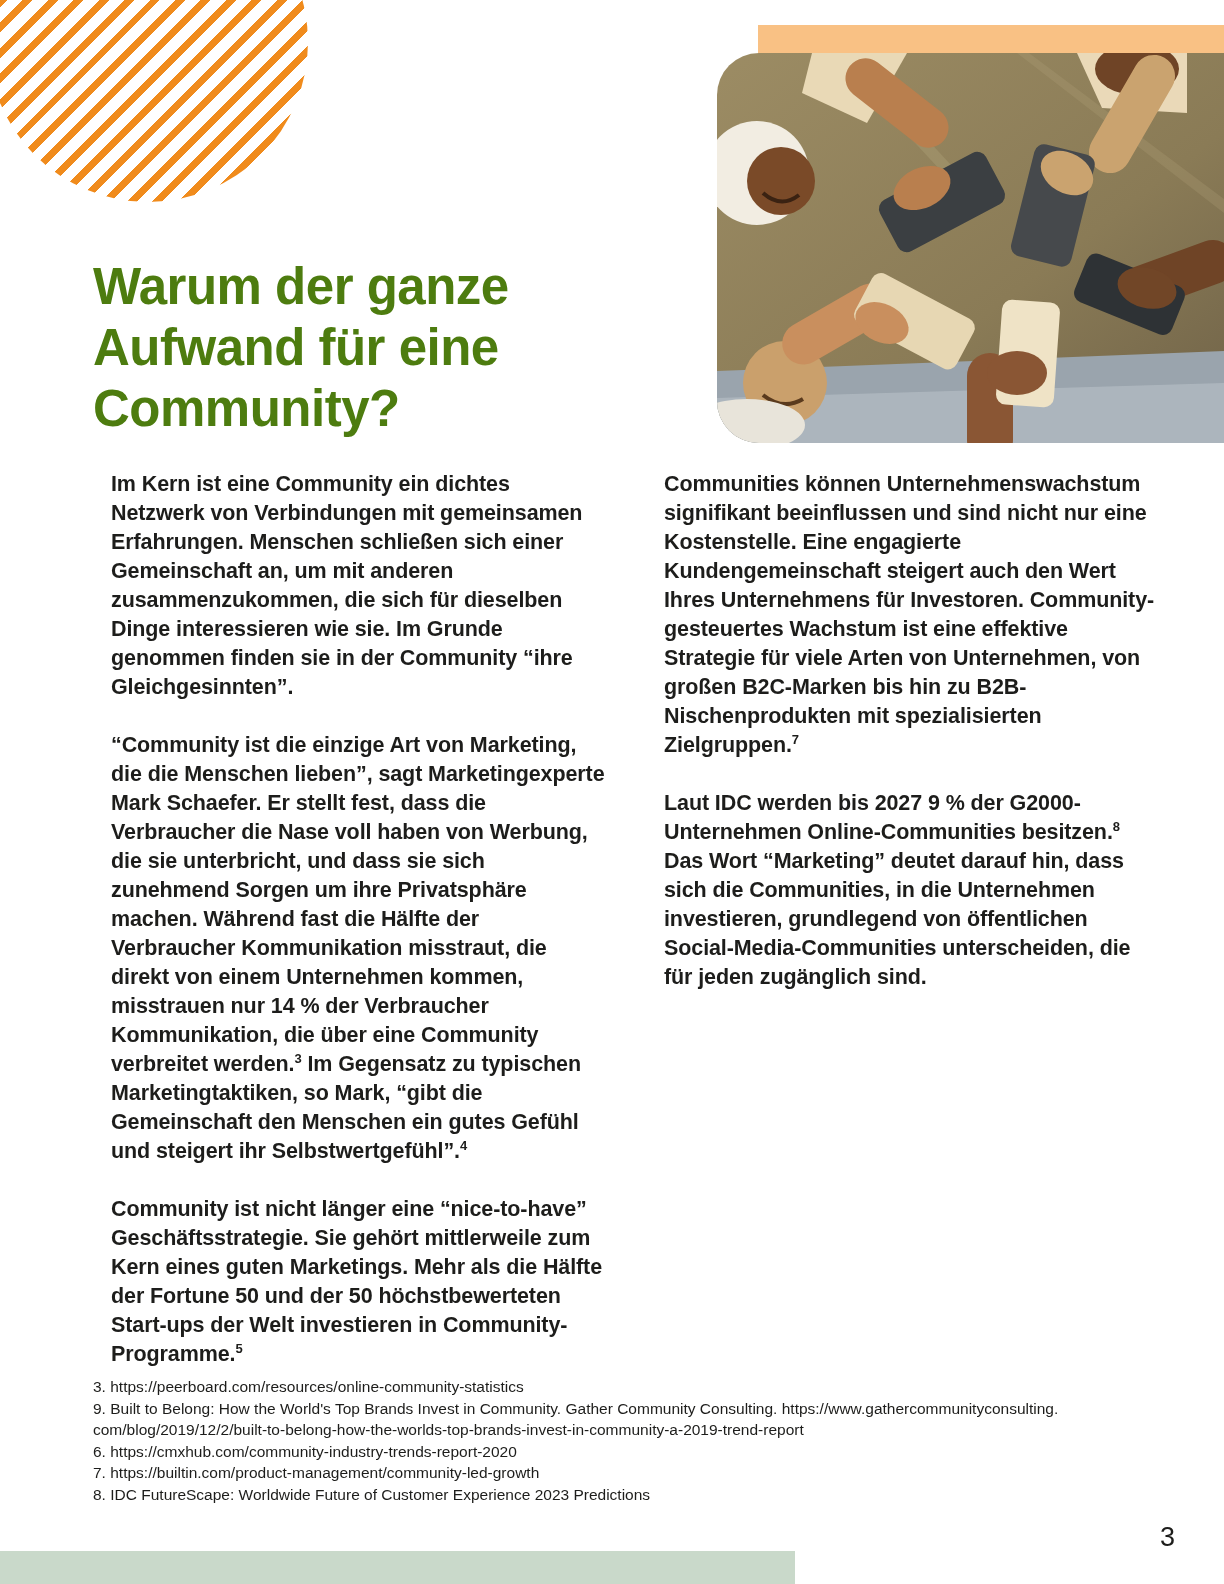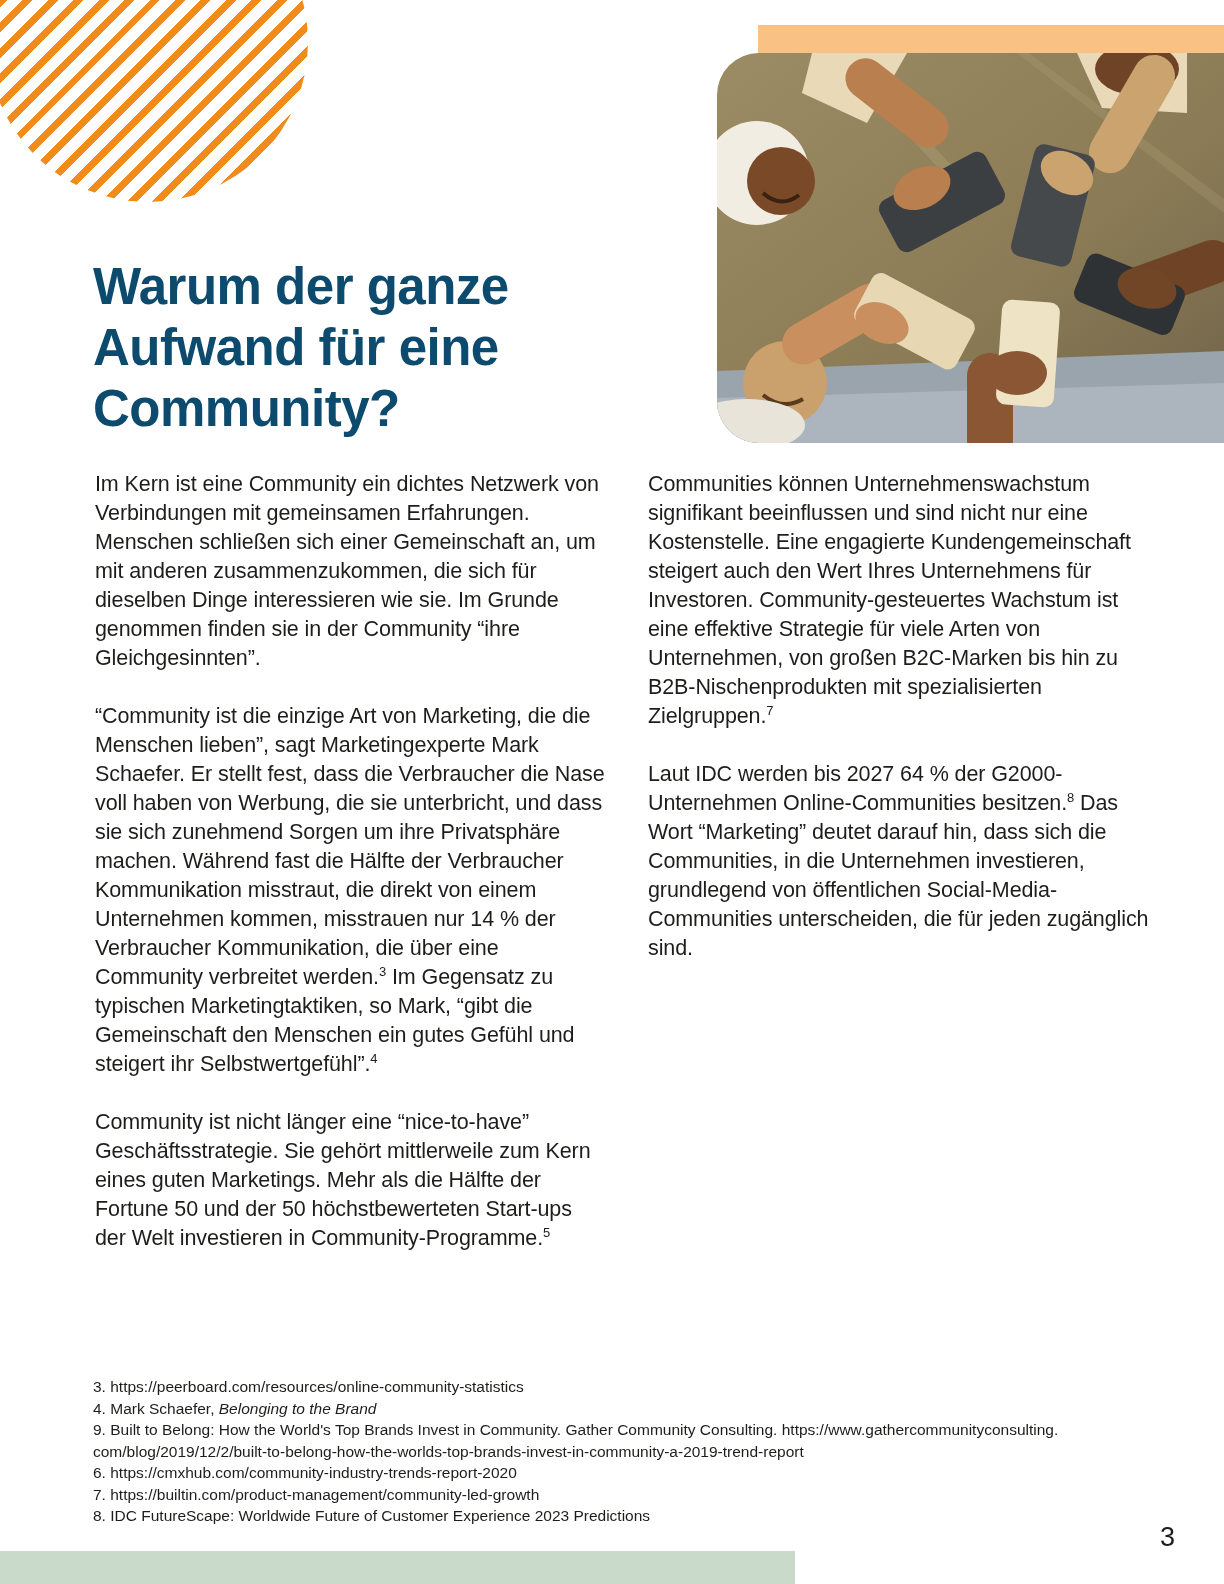--- a/index.html
+++ b/index.html
@@ -52,34 +52,34 @@
   .heading {
     position: absolute;
     left: 93px;
     top: 256px;
     width: 545px;
     margin: 0;
     font-size: 51px;
     line-height: 61px;
     font-weight: 700;
     letter-spacing: -0.5px;
-    color: #0c4a6e;
+    color: #4d7c0f;
   }
 
   
   .col {
     position: absolute;
     top: 470px;
     font-size: 21.5px;
     line-height: 29px;
     letter-spacing: -0.1px;
   }
   .col-left  { left: 95px;  width: 512px; }
   .col-right { left: 648px; width: 508px; }
-  .col p { margin: 0 0 29px 0; }
+  .col p { margin: 0 0 29px 16px; font-weight: bold; }
   .col p:last-child { margin-bottom: 0; }
   sup { font-size: 13px; line-height: 0; vertical-align: super; }
 
   
   .footnotes {
     position: absolute;
     left: 93px;
     top: 1376px;
     width: 1072px;
     font-size: 15.5px;
@@ -164,26 +164,25 @@
   <h1 class="heading">Warum der ganze Aufwand für eine Community?</h1>
 
   <div class="col col-left">
     <p><span>Im Kern ist eine Community ein dichtes Netzwerk von Verbindungen mit gemeinsamen Erfahrungen. Menschen schließen sich einer Gemeinschaft an, um mit anderen zusammenzukommen, die sich für dieselben Dinge interessieren wie sie. Im Grunde genommen finden sie in der Community “ihre Gleichgesinnten”.</span></p>
     <p><span>“Community ist die einzige Art von Marketing, die die Menschen lieben”, sagt Marketingexperte Mark Schaefer. Er stellt fest, dass die Verbraucher die Nase voll haben von Werbung, die sie unterbricht, und dass sie sich zunehmend Sorgen um ihre Privatsphäre machen. Während fast die Hälfte der Verbraucher Kommunikation misstraut, die direkt von einem Unternehmen kommen, misstrauen nur 14 % der Verbraucher Kommunikation, die über eine Community verbreitet werden.</span><sup>3</sup><span> Im Gegensatz zu typischen Marketingtaktiken, so Mark, “gibt die Gemeinschaft den Menschen ein gutes Gefühl und steigert ihr Selbstwertgefühl”.</span><sup>4</sup></p>
     <p><span>Community ist nicht länger eine “nice-to-have” Geschäftsstrategie. Sie gehört mittlerweile zum Kern eines guten Marketings. Mehr als die Hälfte der Fortune 50 und der 50 höchstbewerteten Start-ups der Welt investieren in Community-Programme.</span><sup>5</sup></p>
   </div>
 
   <div class="col col-right">
     <p><span>Communities können Unternehmenswachstum signifikant beeinflussen und sind nicht nur eine Kostenstelle. Eine engagierte Kundengemeinschaft steigert auch den Wert Ihres Unternehmens für Investoren. Community-gesteuertes Wachstum ist eine effektive Strategie für viele Arten von Unternehmen, von großen B2C-Marken bis hin zu B2B-Nischenprodukten mit spezialisierten Zielgruppen.</span><sup>7</sup></p>
-    <p><span>Laut IDC werden bis 2027 64 % der G2000-Unternehmen Online-Communities besitzen.</span><sup>8</sup><span> Das Wort “Marketing” deutet darauf hin, dass sich die Communities, in die Unternehmen investieren, grundlegend von öffentlichen Social-Media-Communities unterscheiden, die für jeden zugänglich sind.</span></p>
+    <p><span>Laut IDC werden bis 2027 9 % der G2000-Unternehmen Online-Communities besitzen.</span><sup>8</sup><span> Das Wort “Marketing” deutet darauf hin, dass sich die Communities, in die Unternehmen investieren, grundlegend von öffentlichen Social-Media-Communities unterscheiden, die für jeden zugänglich sind.</span></p>
   </div>
 
   <div class="footnotes">
     <div class="note"><span>3. https://peerboard.com/resources/online-community-statistics</span></div>
-    <div class="note"><span>4. Mark Schaefer, </span><i>Belonging to the Brand</i></div>
     <div class="note"><span>9. Built to Belong: How the World's Top Brands Invest in Community. Gather Community Consulting. https://www.gathercommunityconsulting.</span></div>
     <div class="note"><span>com/blog/2019/12/2/built-to-belong-how-the-worlds-top-brands-invest-in-community-a-2019-trend-report</span></div>
     <div class="note"><span>6. https://cmxhub.com/community-industry-trends-report-2020</span></div>
     <div class="note"><span>7. https://builtin.com/product-management/community-led-growth</span></div>
     <div class="note"><span>8. IDC FutureScape: Worldwide Future of Customer Experience 2023 Predictions</span></div>
   </div>
 
   <div class="sage-bar"></div>
 
   <div class="page-number">3</div>

